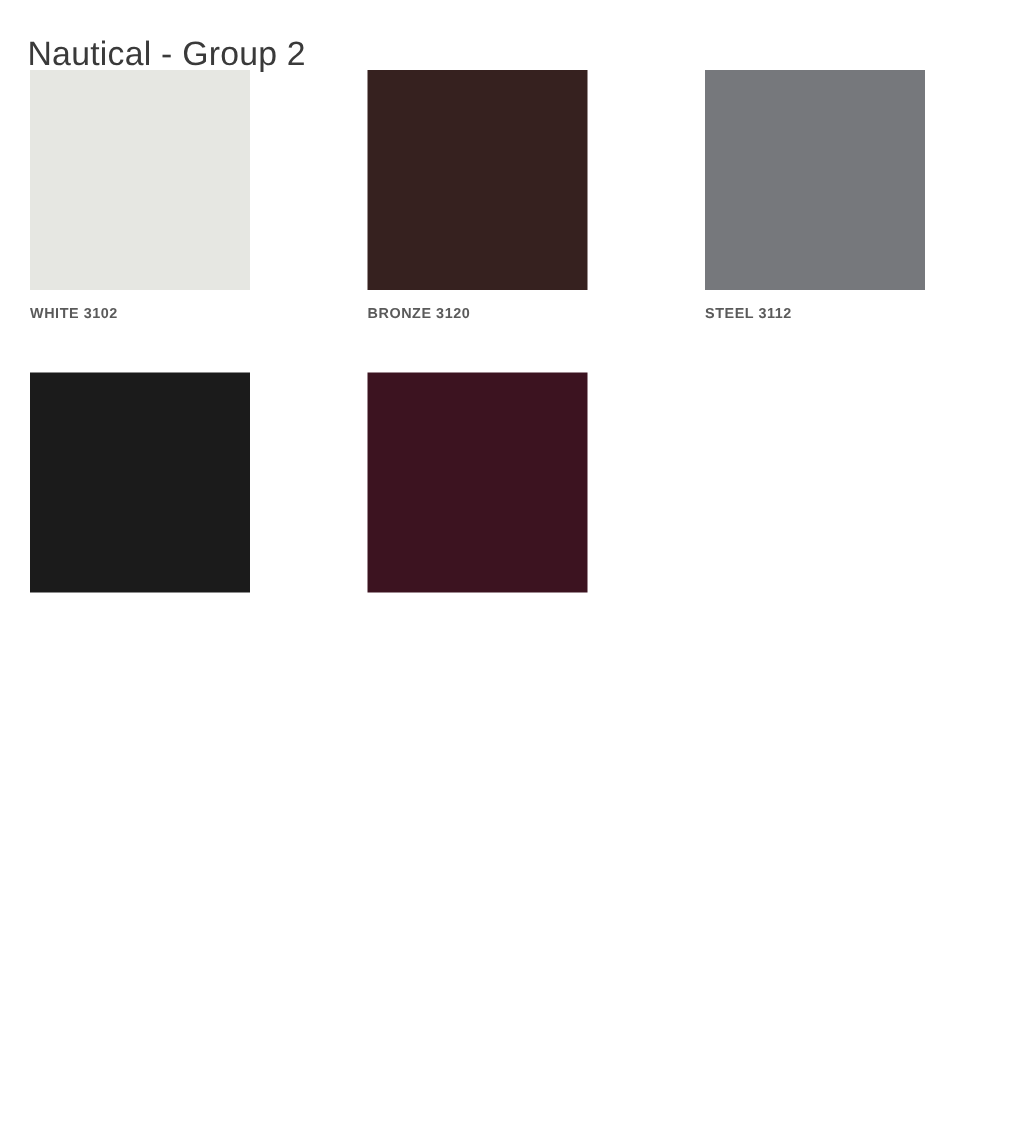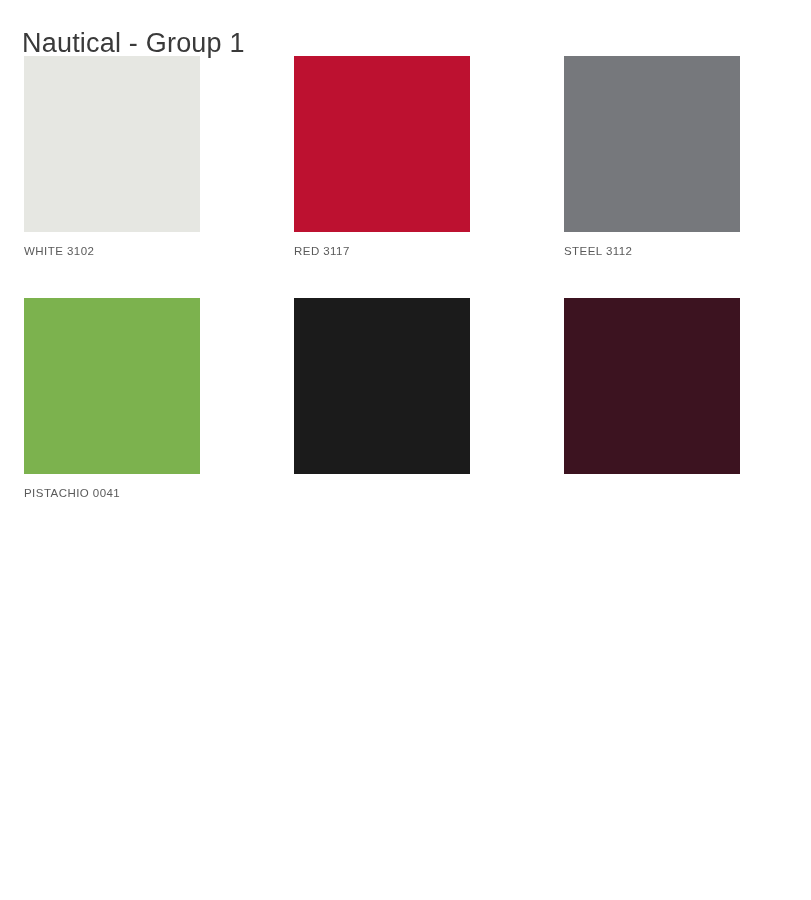--- a/index.html
+++ b/index.html
@@ -54,49 +54,45 @@
     width: 176px;
     height: 176px;
     display: block;
   }
 
   .swatch-label {
     margin-top: 12px;
     font-size: 11.5px;
     letter-spacing: 0.45px;
     color: #5a5a5a;
-    font-weight: 400;
+    font-weight: 700;
     white-space: nowrap;
     text-transform: uppercase;
     line-height: 14px;
   }
 </style>
 </head>
 <body>
 
 <div id="page">
 
-  <h1 id="page-title">Nautical - Group 1</h1>
+  <h1 id="page-title">Nautical - Group 2</h1>
 
   <div id="swatch-grid">
       <div class="swatch-cell">
         <div class="swatch-chip" style="background-color: rgb(230, 231, 226);"></div>
         <div class="swatch-label">WHITE 3102</div>
       </div>
       <div class="swatch-cell">
-        <div class="swatch-chip" style="background-color: rgb(189, 17, 48);"></div>
-        <div class="swatch-label">RED 3117</div>
+        <div class="swatch-chip" style="background-color: rgb(54, 33, 31);"></div>
+        <div class="swatch-label">BRONZE 3120</div>
       </div>
       <div class="swatch-cell">
         <div class="swatch-chip" style="background-color: rgb(118, 120, 124);"></div>
         <div class="swatch-label">STEEL 3112</div>
-      </div>
-      <div class="swatch-cell">
-        <div class="swatch-chip" style="background-color: rgb(124, 178, 78);"></div>
-        <div class="swatch-label">PISTACHIO 0041</div>
       </div>
       <div class="swatch-cell">
         <div class="swatch-chip" style="background-color: rgb(27, 27, 27);"></div>
       </div>
       <div class="swatch-cell">
         <div class="swatch-chip" style="background-color: rgb(60, 19, 32);"></div>
       </div>
     </div>
 
 </div>

